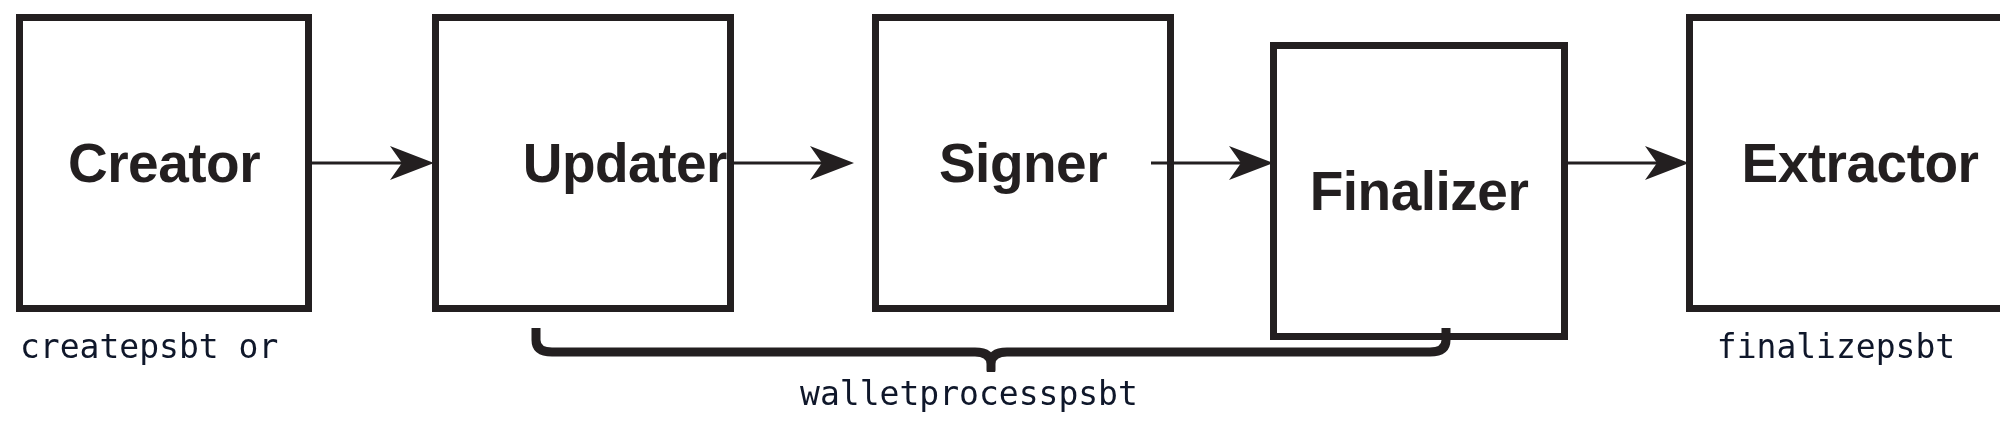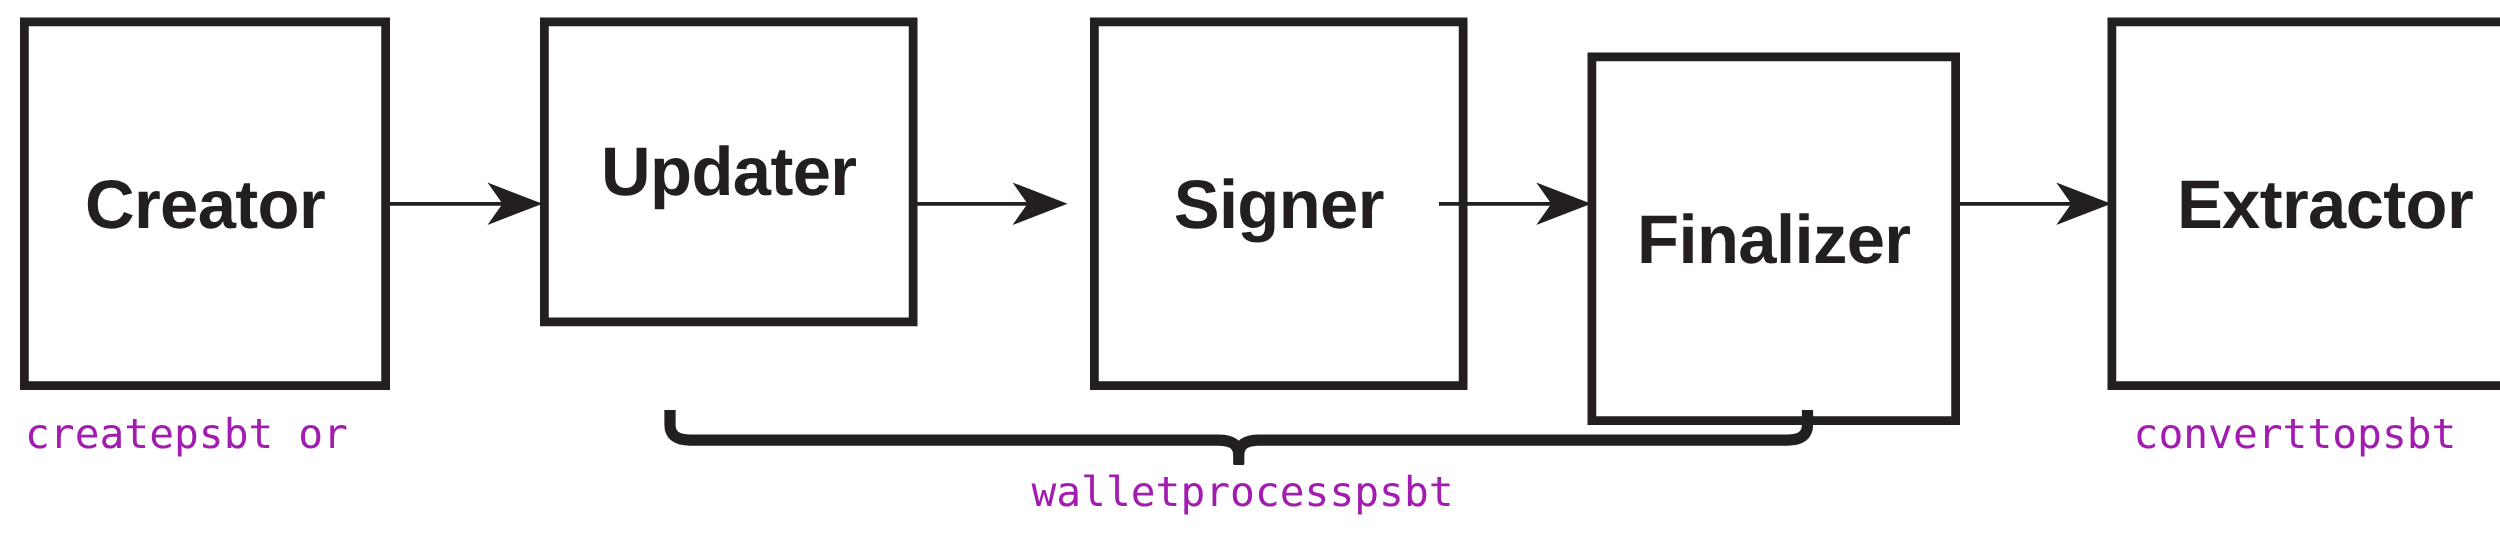--- a/index.html
+++ b/index.html
@@ -44,41 +44,41 @@
     height: 44px;
   }
   .arrow svg { display: block; }
 
   
   .cmd-label {
     position: absolute;
     font-family: "DejaVu Sans Mono", "Liberation Mono", monospace;
     font-size: 33px;
     line-height: 44px;
-    color: #a21caf;
+    color: #0f172a;
     white-space: nowrap;
   }
   .cmd-centered { text-align: center; }
 
   
   .brace {
     position: absolute;
   }
   .brace svg { display: block; }
 </style>
 </head>
 <body>
 
 <div id="canvas">
 
   <div class="stage-box" style="left:16px; top:14px; width:296px; height:298px;">
     <span class="stage-label">Creator</span>
   </div>
 
-  <div class="stage-box" style="left:432px; top:14px; width:302px; height:247px;">
+  <div class="stage-box" style="left:432px; top:14px; width:302px; height:298px;justify-content:flex-end;">
     <span class="stage-label">Updater</span>
   </div>
 
   <div class="stage-box" style="left:872px; top:14px; width:302px; height:298px;">
     <span class="stage-label">Signer</span>
   </div>
 
   <div class="stage-box" style="left:1270px; top:14px; width:298px; height:298px;margin-top:28px;">
     <span class="stage-label">Finalizer</span>
   </div>
@@ -130,21 +130,21 @@
                L916,2" fill="none" stroke="#231f20" stroke-width="9" stroke-linecap="butt" stroke-linejoin="round"></path>
     </svg>
   </div>
 
   <div class="cmd-label" style="left:20px; top:325px; width:300px;">
     <div>
       <span>createpsbt</span><span>&nbsp;</span><span class="italic-word">or</span>
     </div>
   </div>
 
-  <div class="cmd-label cmd-centered" style="left:694px; top:372px; width:600px;">
+  <div class="cmd-label cmd-centered" style="left:669px; top:372px; width:600px;">
     <span>walletprocesspsbt</span>
   </div>
 
   <div class="cmd-label cmd-centered" style="left:1636px; top:325px; width:400px;">
-    <span>converttopsbt</span>
+    <span>finalizepsbt</span>
   </div>
 
 </div>
 
 </body></html>

